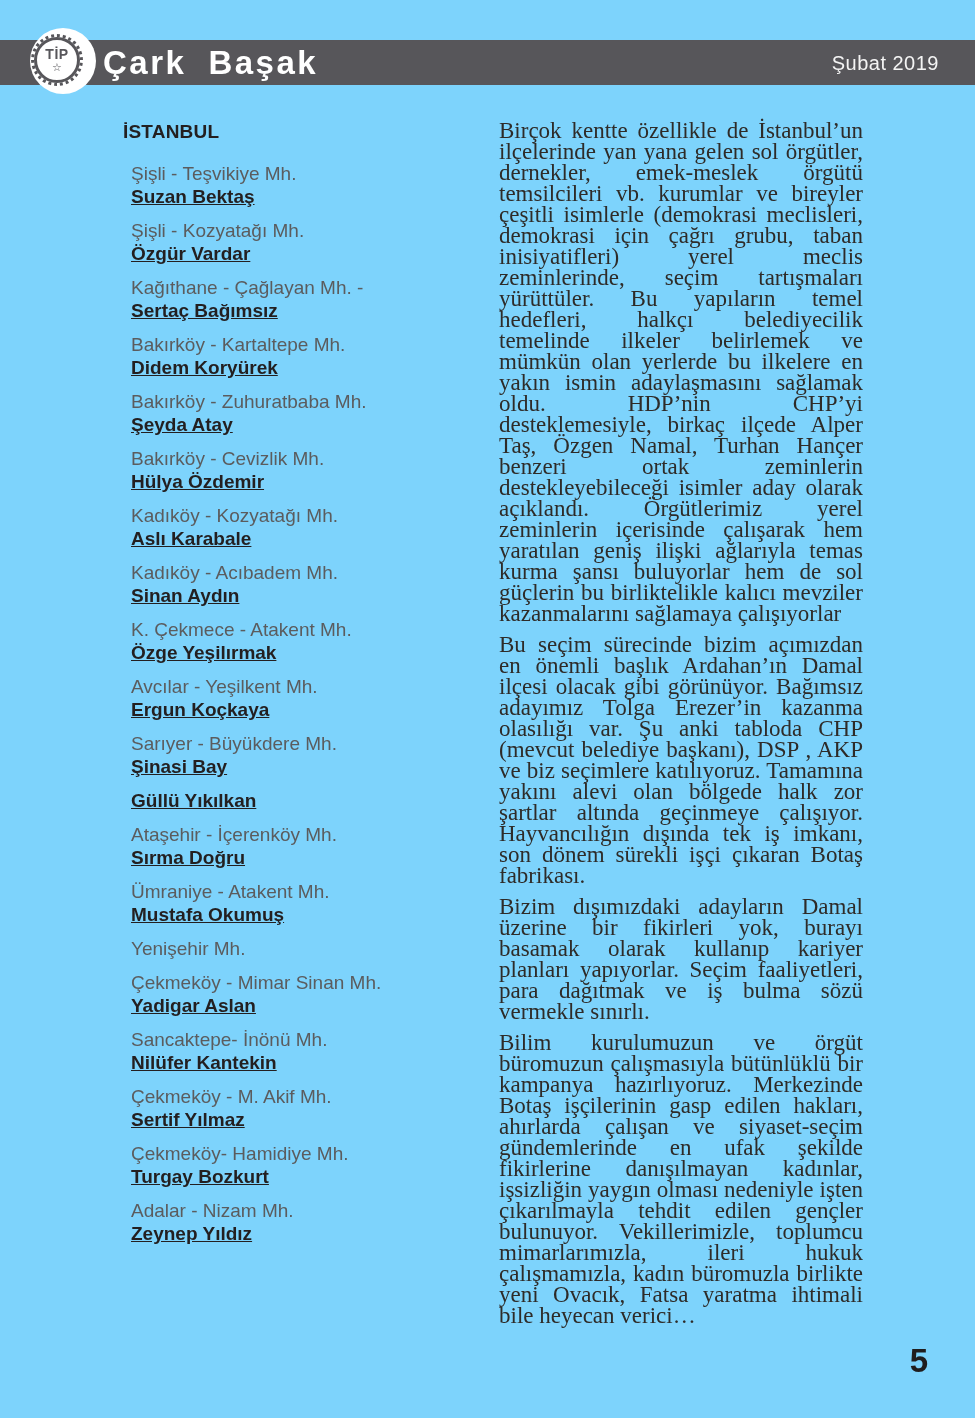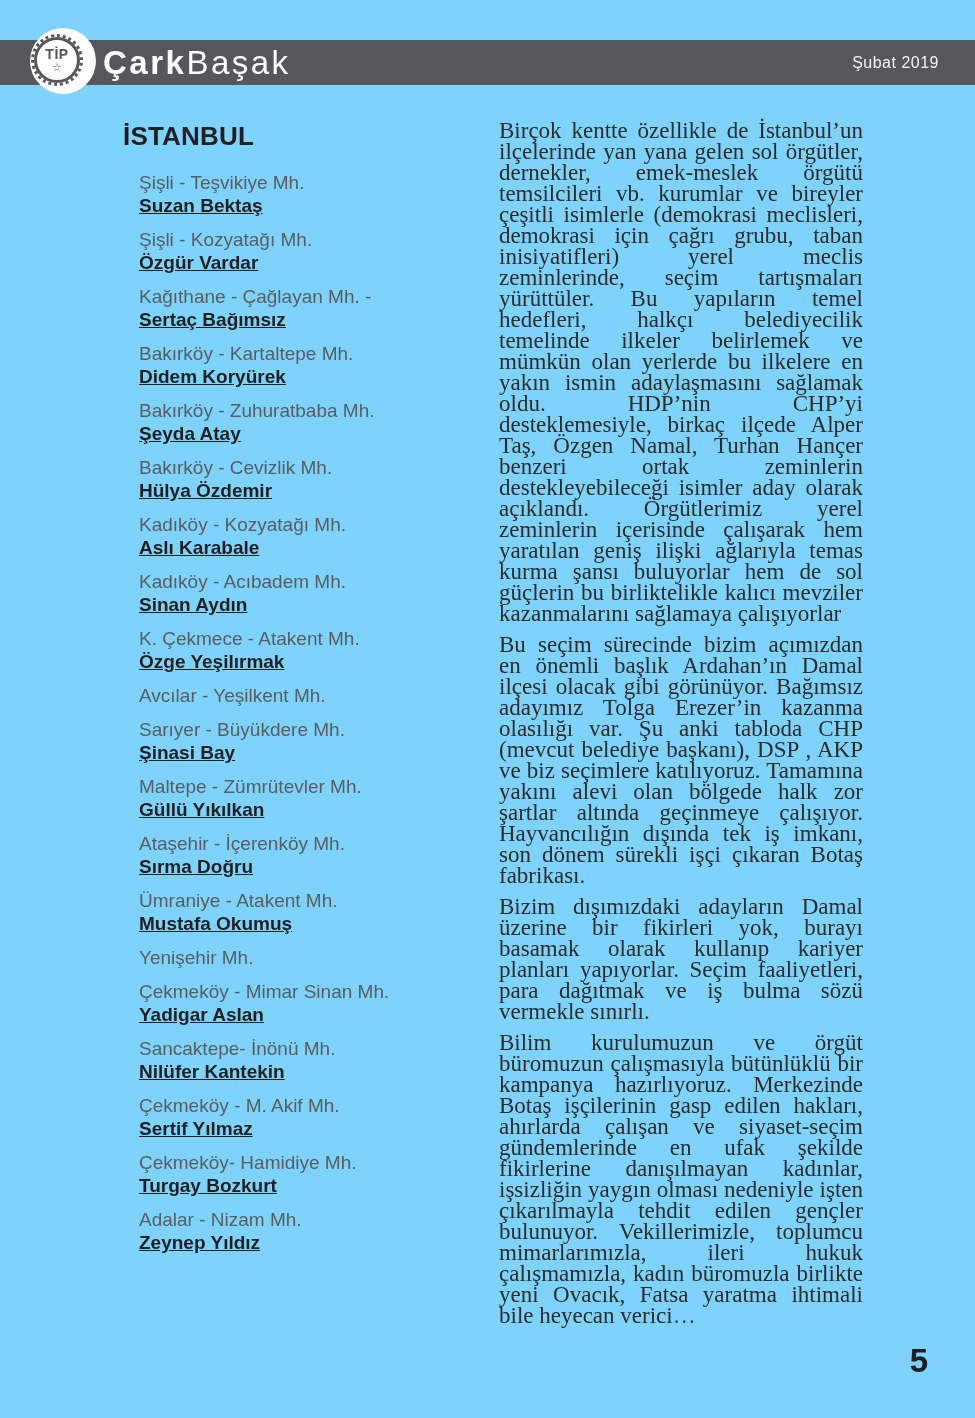--- a/index.html
+++ b/index.html
@@ -34,33 +34,33 @@
     content:"";position:absolute;inset:-6px;border-radius:50%;
     border:3px dotted var(--header-bar);
   }
   .emblem-text{font-weight:700;font-size:14px;line-height:1;color:var(--header-bar);letter-spacing:.5px;}
   .emblem-star{font-size:11px;line-height:1;color:var(--header-bar);margin-top:1px;}
   .masthead-title{
     position:absolute;left:103px;top:50%;transform:translateY(-50%);
     color:#fff;font-size:33px;letter-spacing:2.5px;white-space:nowrap;
   }
   .t-bold{font-weight:700;}
-  .t-light{font-weight:400;}
+  .t-light{font-weight:700;margin-left:22px;}
   .issue-date{
     position:absolute;right:36px;top:50%;transform:translateY(-50%);
-    color:#f4f4f4;font-size:16px;letter-spacing:.5px;
+    color:#f4f4f4;font-size:20px;letter-spacing:.5px;
   }
 
   
   .candidates{position:absolute;left:123px;top:121px;width:345px;}
   .city{
-    margin:0 0 19px 0;font-size:26px;font-weight:700;
+    margin:0 0 19px 0;font-size:19px;font-weight:700;
     color:var(--name-text);letter-spacing:.2px;
   }
-  .entry{margin:0 0 11px 16px;}
+  .entry{margin:0 0 11px 8px;}
   .district{font-size:19px;line-height:23px;color:var(--district-text);}
   .cname{font-size:19px;line-height:23px;font-weight:700;color:var(--name-text);text-decoration:underline;}
 
   
   .article{
     position:absolute;left:499px;top:120px;width:364px;
     font-family:"Liberation Serif",serif;
     font-size:23px;line-height:21px;color:var(--body-text);
     text-align:justify;hyphens:auto;-webkit-hyphens:auto;
   }
@@ -122,27 +122,27 @@
         <div class="entry">
           <div class="district">Kadıköy - Acıbadem Mh.</div>
           <div class="cname">Sinan Aydın</div>
         </div>
         <div class="entry">
           <div class="district">K. Çekmece - Atakent Mh.</div>
           <div class="cname">Özge Yeşilırmak</div>
         </div>
         <div class="entry">
           <div class="district">Avcılar - Yeşilkent Mh.</div>
+          <div class="cname">Ergun Koçkaya</div>
         </div>
         <div class="entry">
           <div class="district">Sarıyer - Büyükdere Mh.</div>
           <div class="cname">Şinasi Bay</div>
         </div>
         <div class="entry">
-          <div class="district">Maltepe - Zümrütevler Mh.</div>
           <div class="cname">Güllü Yıkılkan</div>
         </div>
         <div class="entry">
           <div class="district">Ataşehir - İçerenköy Mh.</div>
           <div class="cname">Sırma Doğru</div>
         </div>
         <div class="entry">
           <div class="district">Ümraniye - Atakent Mh.</div>
           <div class="cname">Mustafa Okumuş</div>
         </div>

